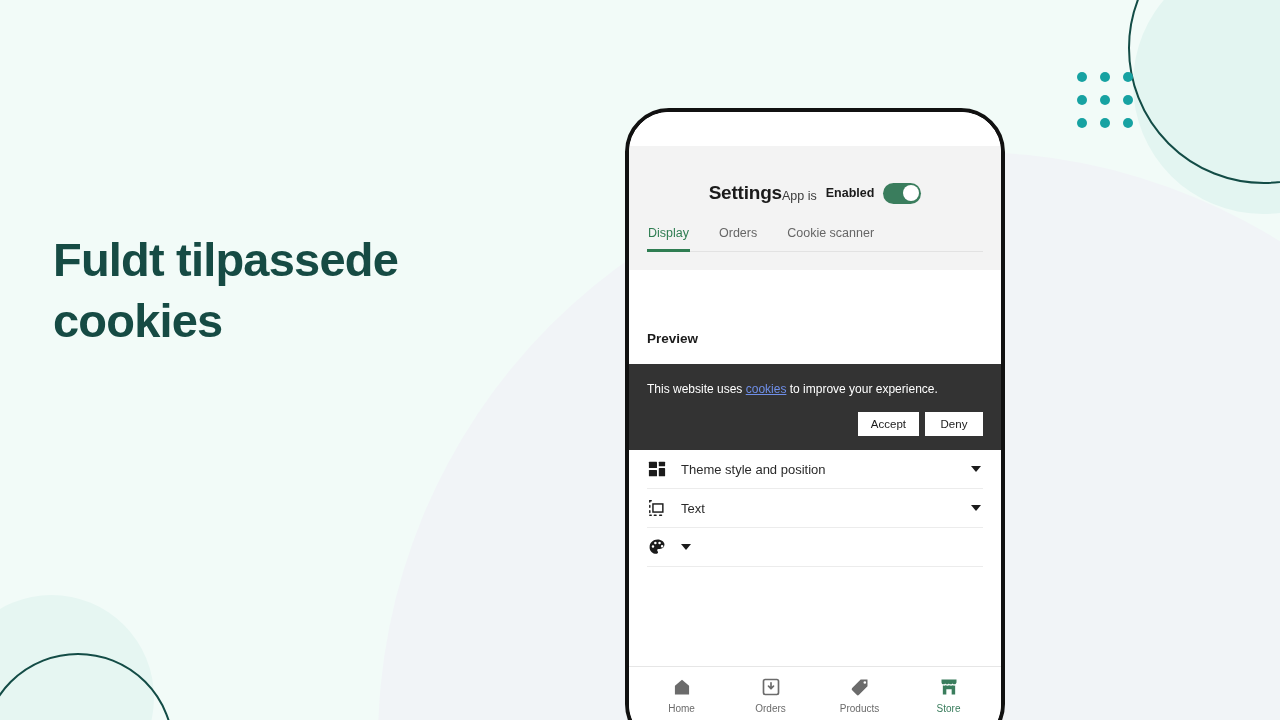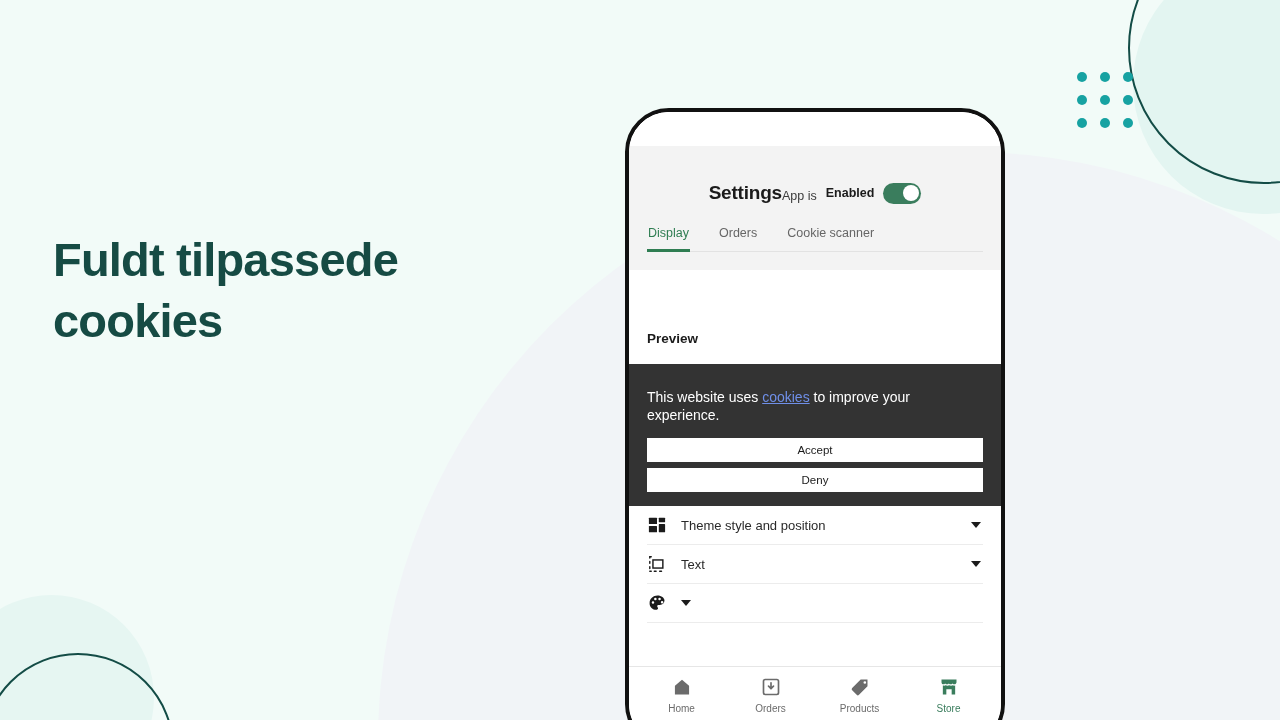--- a/index.html
+++ b/index.html
@@ -255,35 +255,33 @@
     color: #1b1b1b;
     margin-top: 39px;
   }
 
   .cookie-banner {
     background: #333333;
     padding: 16px 18px 14px 18px;
     flex: 0 0 auto;
   }
   .cookie-text {
-    font-size: 14px;
+    font-size: 12px;
     line-height: 18px;
     color: #ffffff;
-    margin-top: 8px;
   }
   .cookie-link {
     color: #6f8fe8;
     text-decoration: underline;
   }
   .cookie-actions {
     display: flex;
     justify-content: flex-end;
     gap: 6px;
     margin-top: 14px;
-    flex-direction: column;
   }
   .cookie-btn {
     background: #ffffff;
     color: #1b1b1b;
     border: none;
     font-size: 11.5px;
     font-family: inherit;
     padding: 6px 13px;
     min-width: 58px;
     cursor: pointer;

